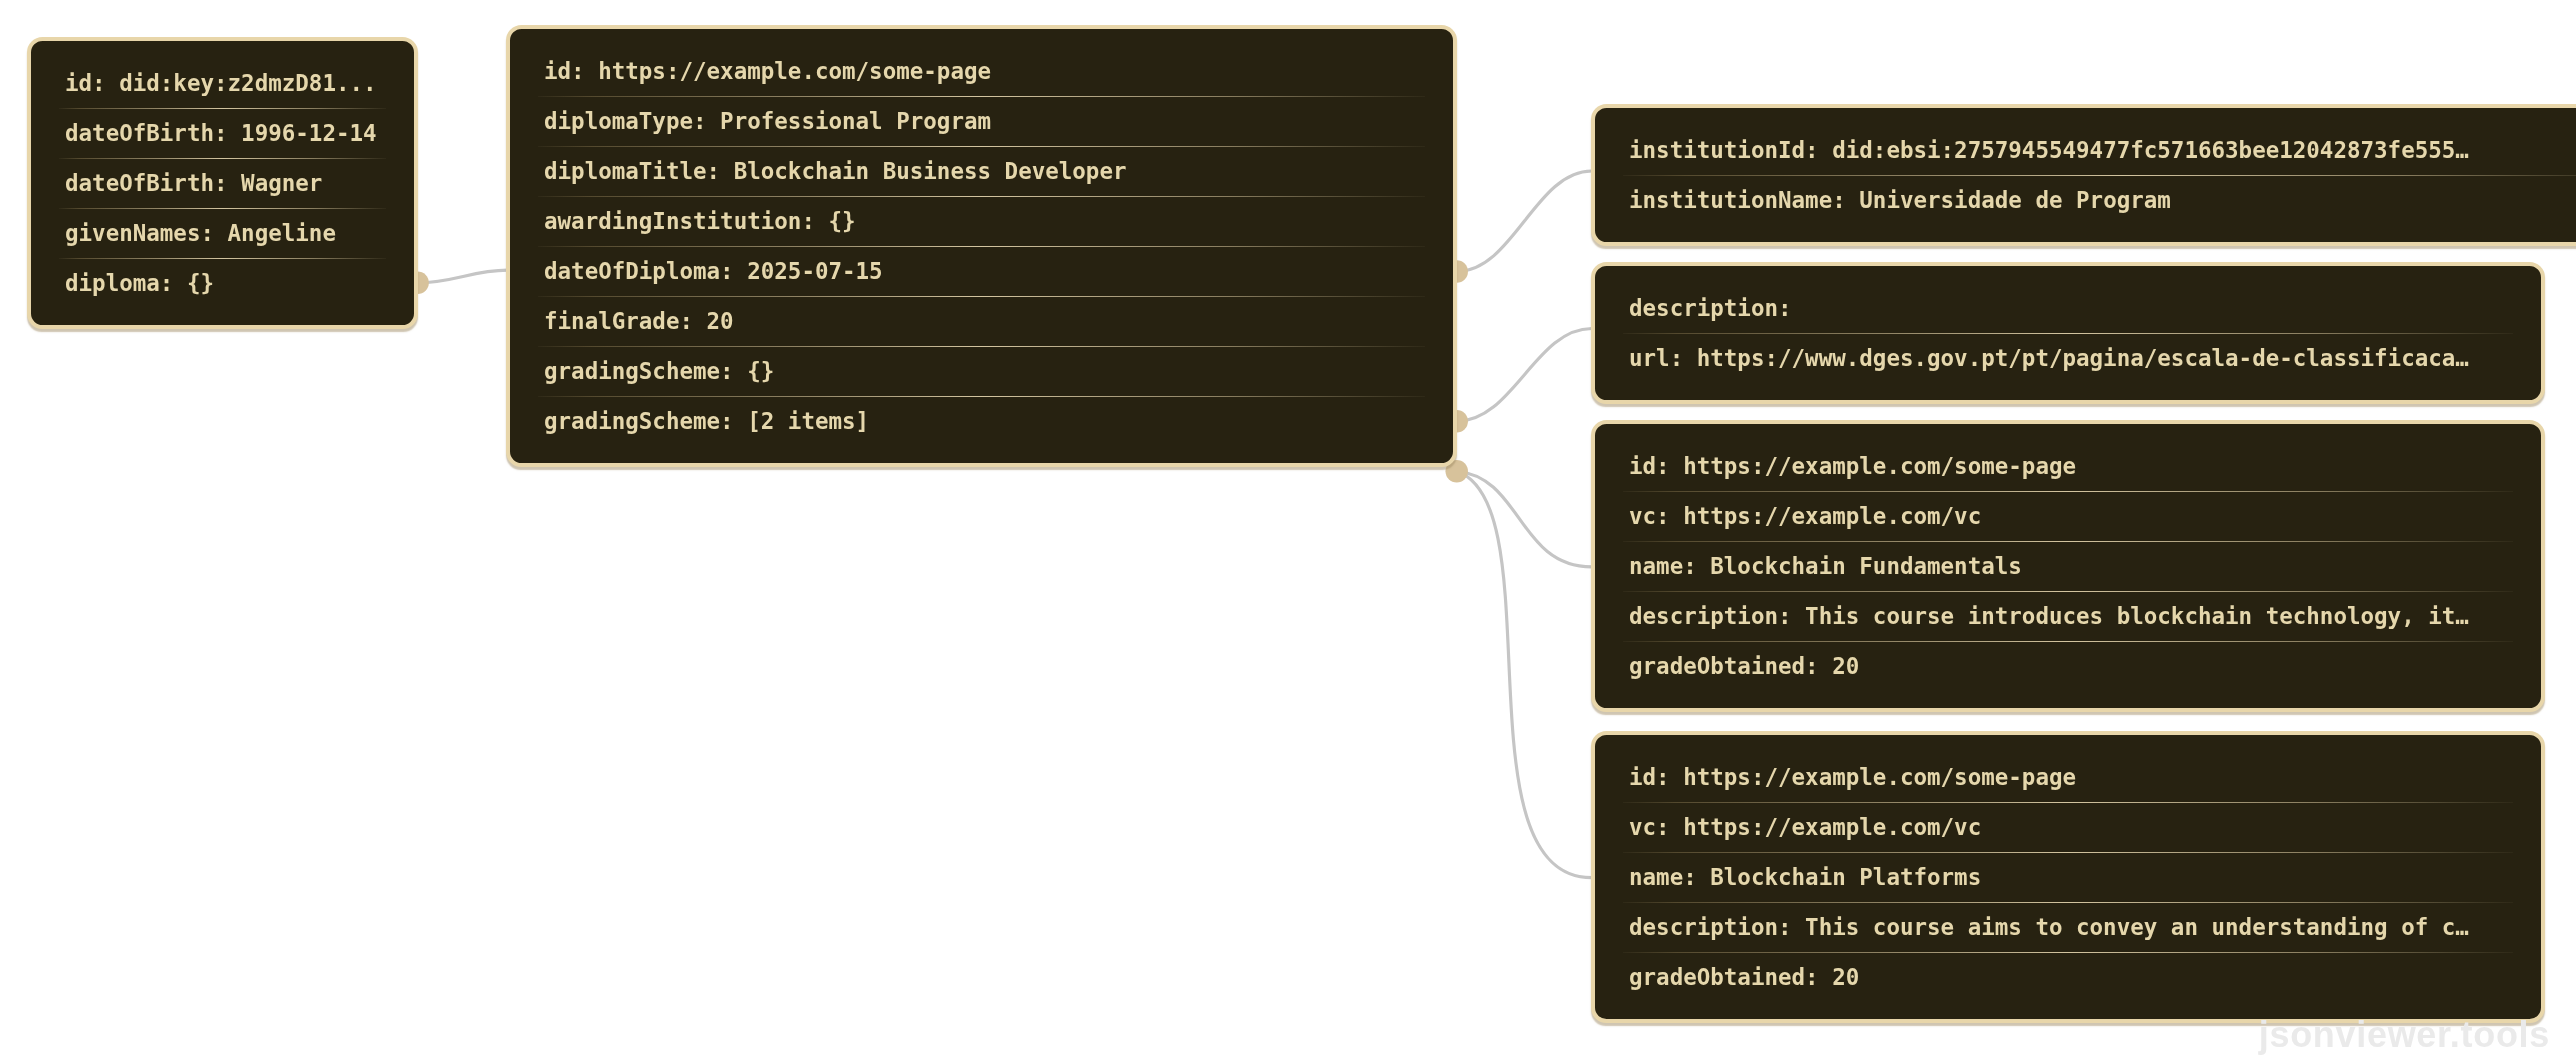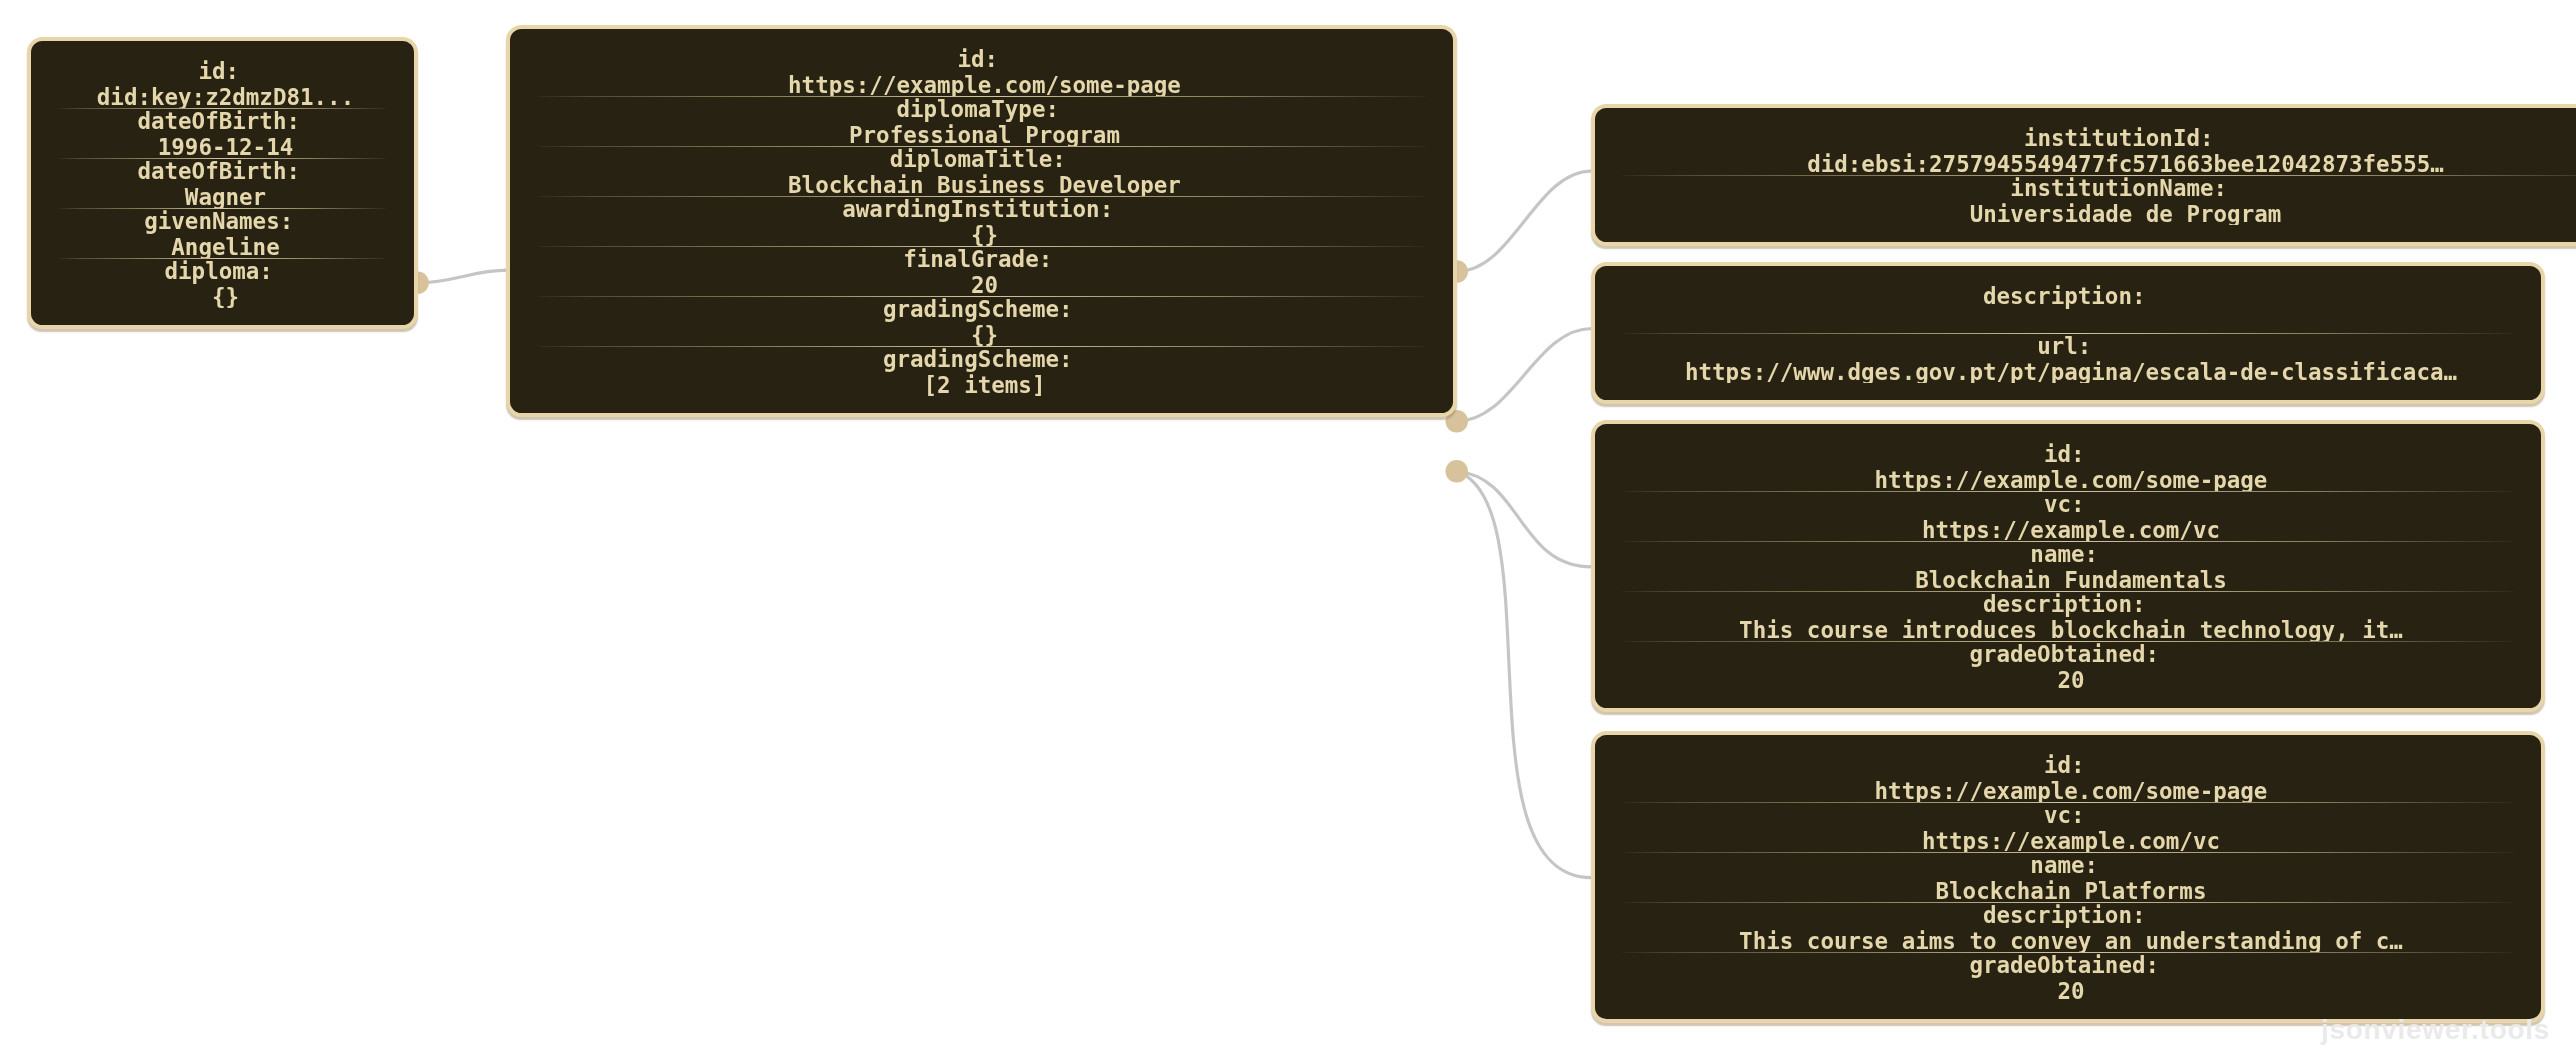--- a/index.html
+++ b/index.html
@@ -16,21 +16,20 @@
     border-radius:15.5px;
     padding:17px 0;
     box-shadow:0 3.5px 1.4px -0.7px rgba(160,140,100,0.5);
   }
   .row{
     height:50px;display:flex;align-items:center;
     padding:0 28px 0 34px;
     white-space:pre;overflow:hidden;
     font-size:22.5px;font-weight:bold;color:#e5d7ac;
     position:relative;
-    flex-direction:column;
   }
   .row + .row::before{
     content:"";position:absolute;left:28px;right:28px;top:-0.7px;height:1.4px;
     background:linear-gradient(90deg,
       rgba(233,215,172,0.04) 0%,
       rgba(120,105,70,0.55) 6%,
       rgba(233,215,172,0.55) 30%,
       rgba(242,226,186,0.85) 50%,
       rgba(233,215,172,0.5) 78%,
       rgba(233,215,172,0.04) 100%);
@@ -39,21 +38,21 @@
   .rk::after{content:": ";}
   .n-person     {left:27px;  top:37px;  width:391px;}
   .n-credential {left:506px; top:25px;  width:951px;}
   .n-institution{left:1591px;top:104px; width:1063px;}
   .n-grading    {left:1591px;top:262px; width:954px;}
   .n-course1    {left:1591px;top:420px; width:954px;}
   .n-course2    {left:1591px;top:731px;width:954px;}
   .watermark{
     position:absolute;right:26px;top:1014px;z-index:2;
     font-family:"Liberation Sans","DejaVu Sans",sans-serif;
-    font-size:28px;font-weight:bold;letter-spacing:0.7px;
+    font-size:36px;font-weight:bold;letter-spacing:0.7px;
     color:#eaeaea;
   }
 </style>
 </head>
 <body>
 
 <div id="canvas">
 
   <svg class="edges" width="2576" height="1062" viewBox="0 0 3664 1510">
     <g fill="none" stroke="#c5c5c5" stroke-width="4.5" stroke-linecap="round">
@@ -94,20 +93,23 @@
       <span class="rk">id</span><span class="rv">https://example.com/some-page</span>
     </div>
     <div class="row">
       <span class="rk">diplomaType</span><span class="rv">Professional Program</span>
     </div>
     <div class="row">
       <span class="rk">diplomaTitle</span><span class="rv">Blockchain Business Developer</span>
     </div>
     <div class="row">
       <span class="rk">awardingInstitution</span><span class="rv">{}</span>
+    </div>
+    <div class="row">
+      <span class="rk">dateOfDiploma</span><span class="rv">2025-07-15</span>
     </div>
     <div class="row">
       <span class="rk">finalGrade</span><span class="rv">20</span>
     </div>
     <div class="row">
       <span class="rk">gradingScheme</span><span class="rv">{}</span>
     </div>
     <div class="row">
       <span class="rk">gradingScheme</span><span class="rv">[2 items]</span>
     </div>

